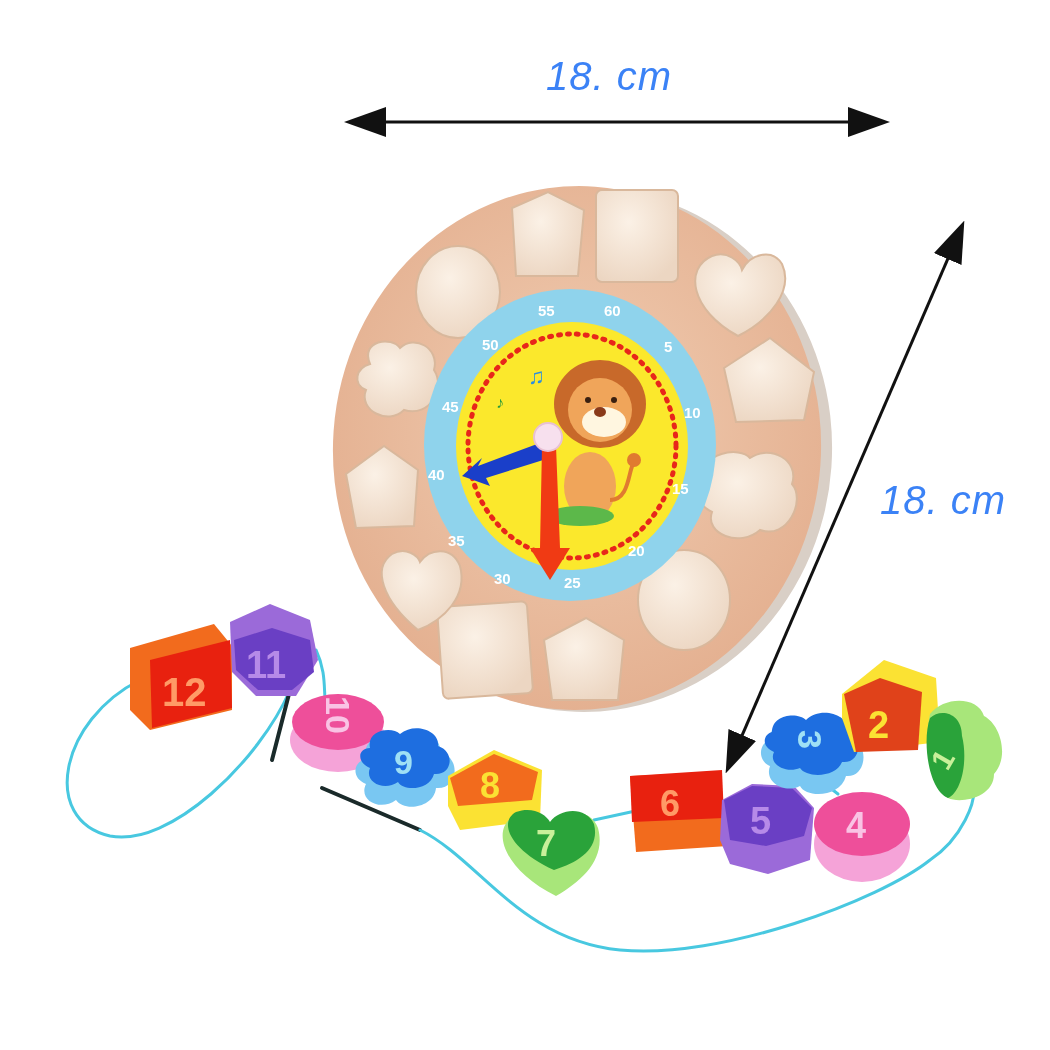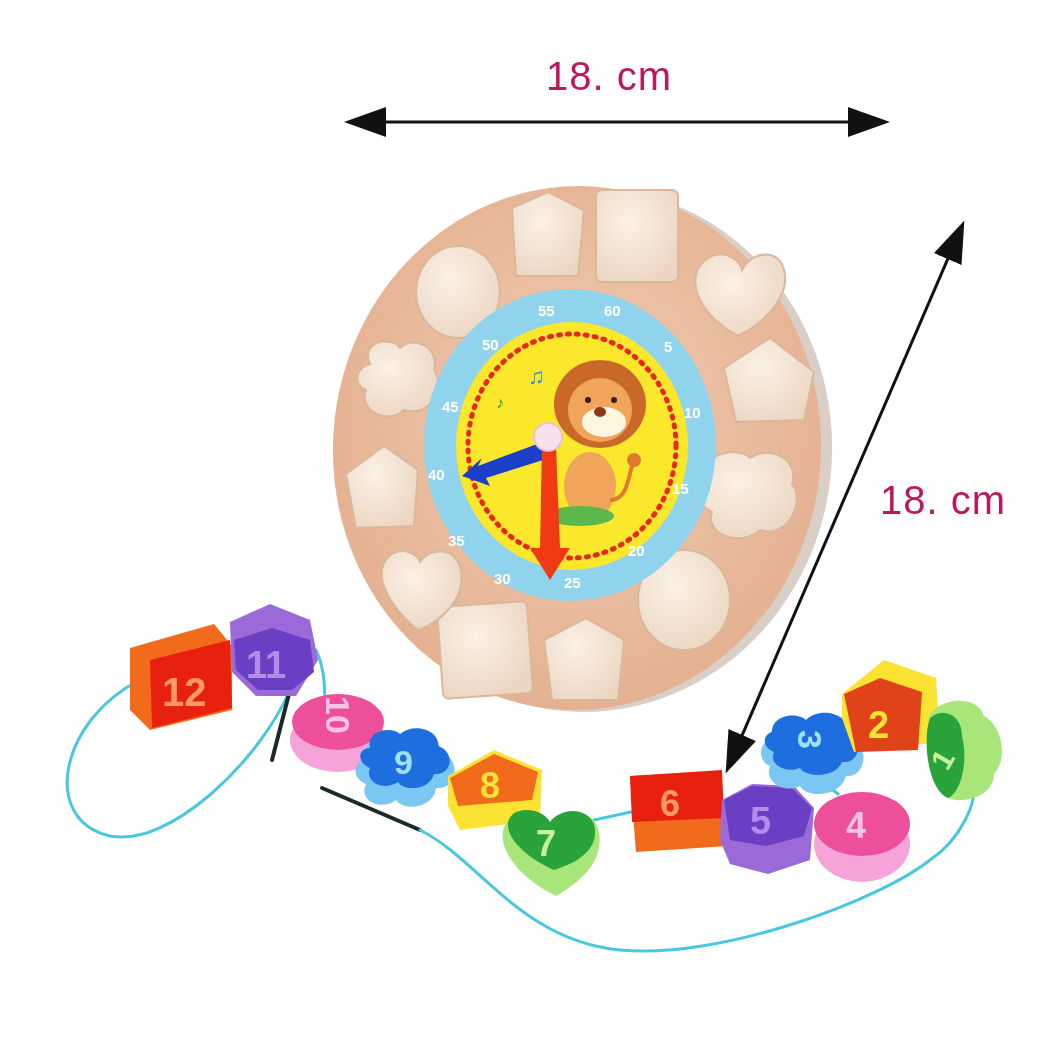--- a/index.html
+++ b/index.html
@@ -1,17 +1,17 @@
 <!DOCTYPE html>
 <html><head>
 <meta charset="utf-8">
 <style>
   html, body { margin: 0; padding: 0; background: #ffffff; }
   body { width: 1050px; height: 1050px; position: relative; overflow: hidden; font-family: "Liberation Sans", sans-serif; }
-  .dim-label { position: absolute; font-size: 40px; color: #be185d; letter-spacing: 1px; }
+  .dim-label { position: absolute; font-size: 40px; color: #3b82f6; letter-spacing: 1px; font-style: italic; }
   svg.scene { position: absolute; left: 0; top: 0; }
   .bead-num { font-family: "Liberation Sans", sans-serif; font-weight: bold; }
   .min-num { font-family: "Liberation Sans", sans-serif; font-weight: bold; fill: #ffffff; font-size: 15px; }
 </style>
 </head>
 <body>
 
 <div class="dim-label" style="left:546px; top:54px;">18. cm</div>
 <div class="dim-label" style="left:880px; top:478px;">18. cm</div>
 

